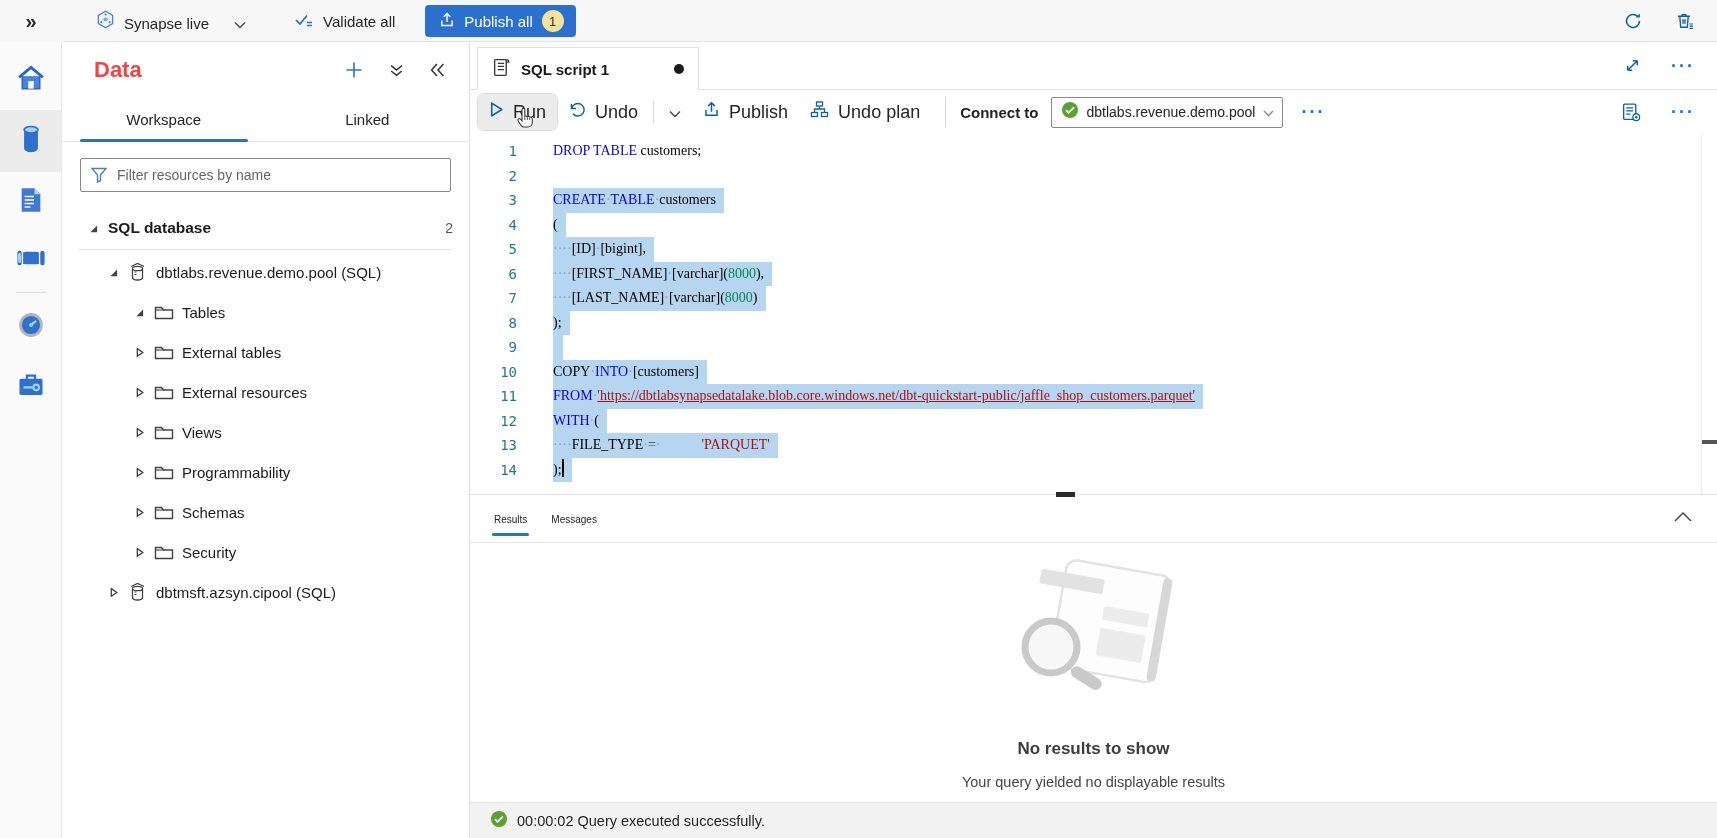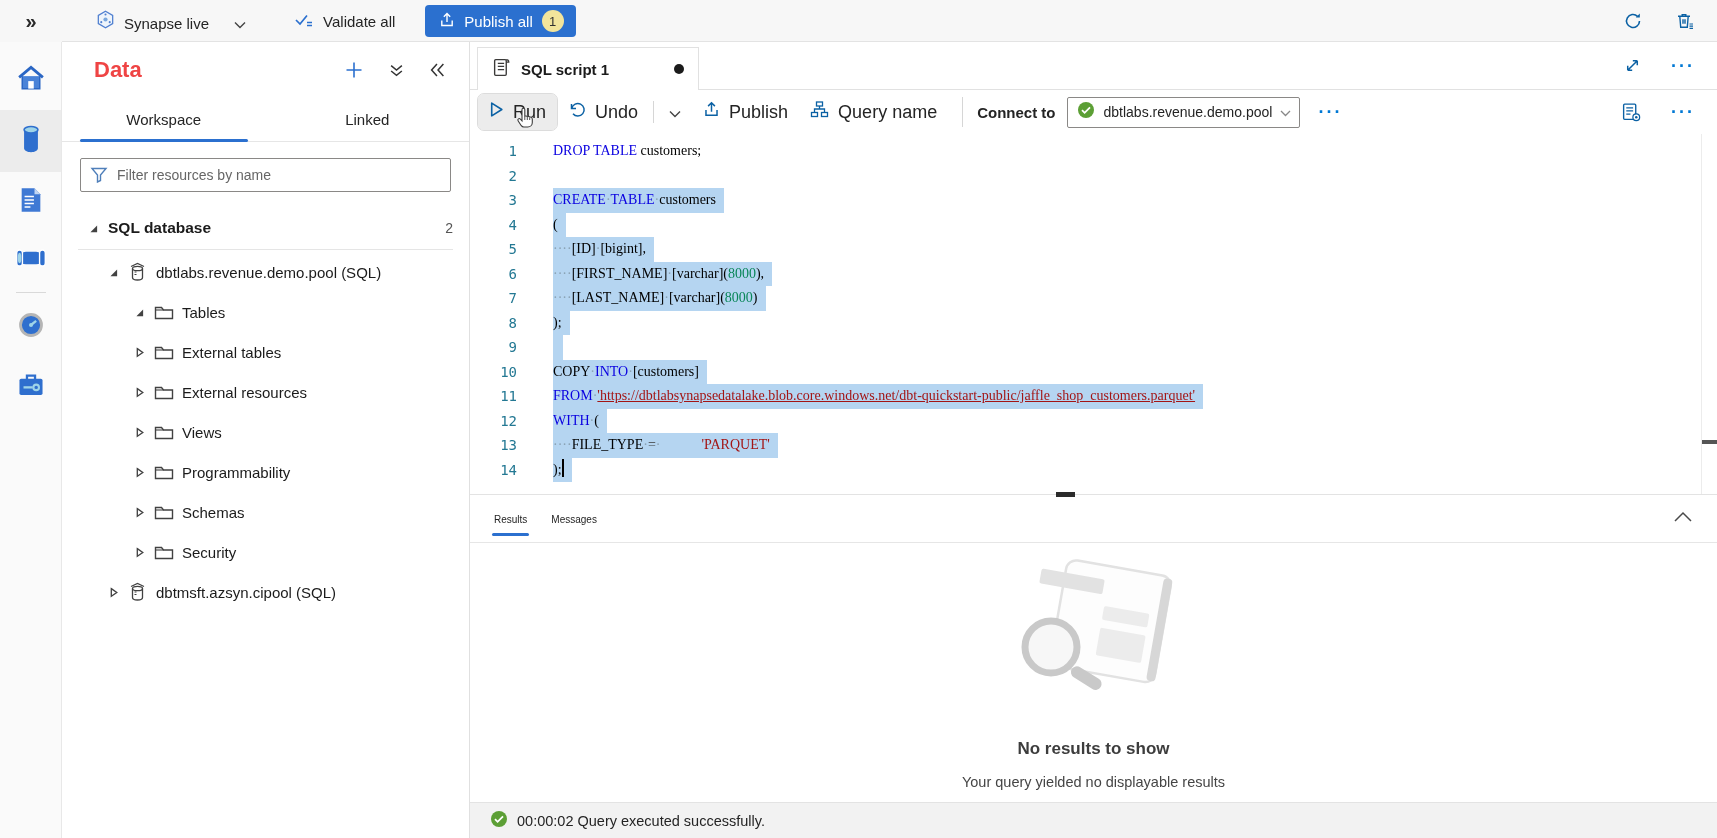--- a/index.html
+++ b/index.html
@@ -461,21 +461,21 @@
         </div>
         <div class="tbtn">
           <span>
             <svg width="19" height="17" viewBox="0 0 19 17">
                 <rect x="6.5" y="1" width="6" height="4" fill="none" stroke="#0b61a4" stroke-width="1.3"></rect>
                 <rect x="1.5" y="11.5" width="6" height="4" fill="none" stroke="#0b61a4" stroke-width="1.3"></rect>
                 <rect x="11.5" y="11.5" width="6" height="4" fill="none" stroke="#0b61a4" stroke-width="1.3"></rect>
                 <path d="M9.5 5v3M4.5 11.5V8h10v3.5" fill="none" stroke="#0b61a4" stroke-width="1.3"></path>
               </svg>
           </span>
-          <span>Query name</span>
+          <span>Undo plan</span>
         </div>
         <div class="tsep tall"></div>
         <span class="connect-label">Connect to</span>
         <div class="pool-select">
           <span>
             <svg width="18" height="18" viewBox="0 0 18 18">
                 <circle cx="9" cy="9" r="8" fill="#5c9f35"></circle>
                 <path d="M5 9.2l2.6 2.6L13 6.4" fill="none" stroke="#fff" stroke-width="1.8"></path>
               </svg>
           </span>

